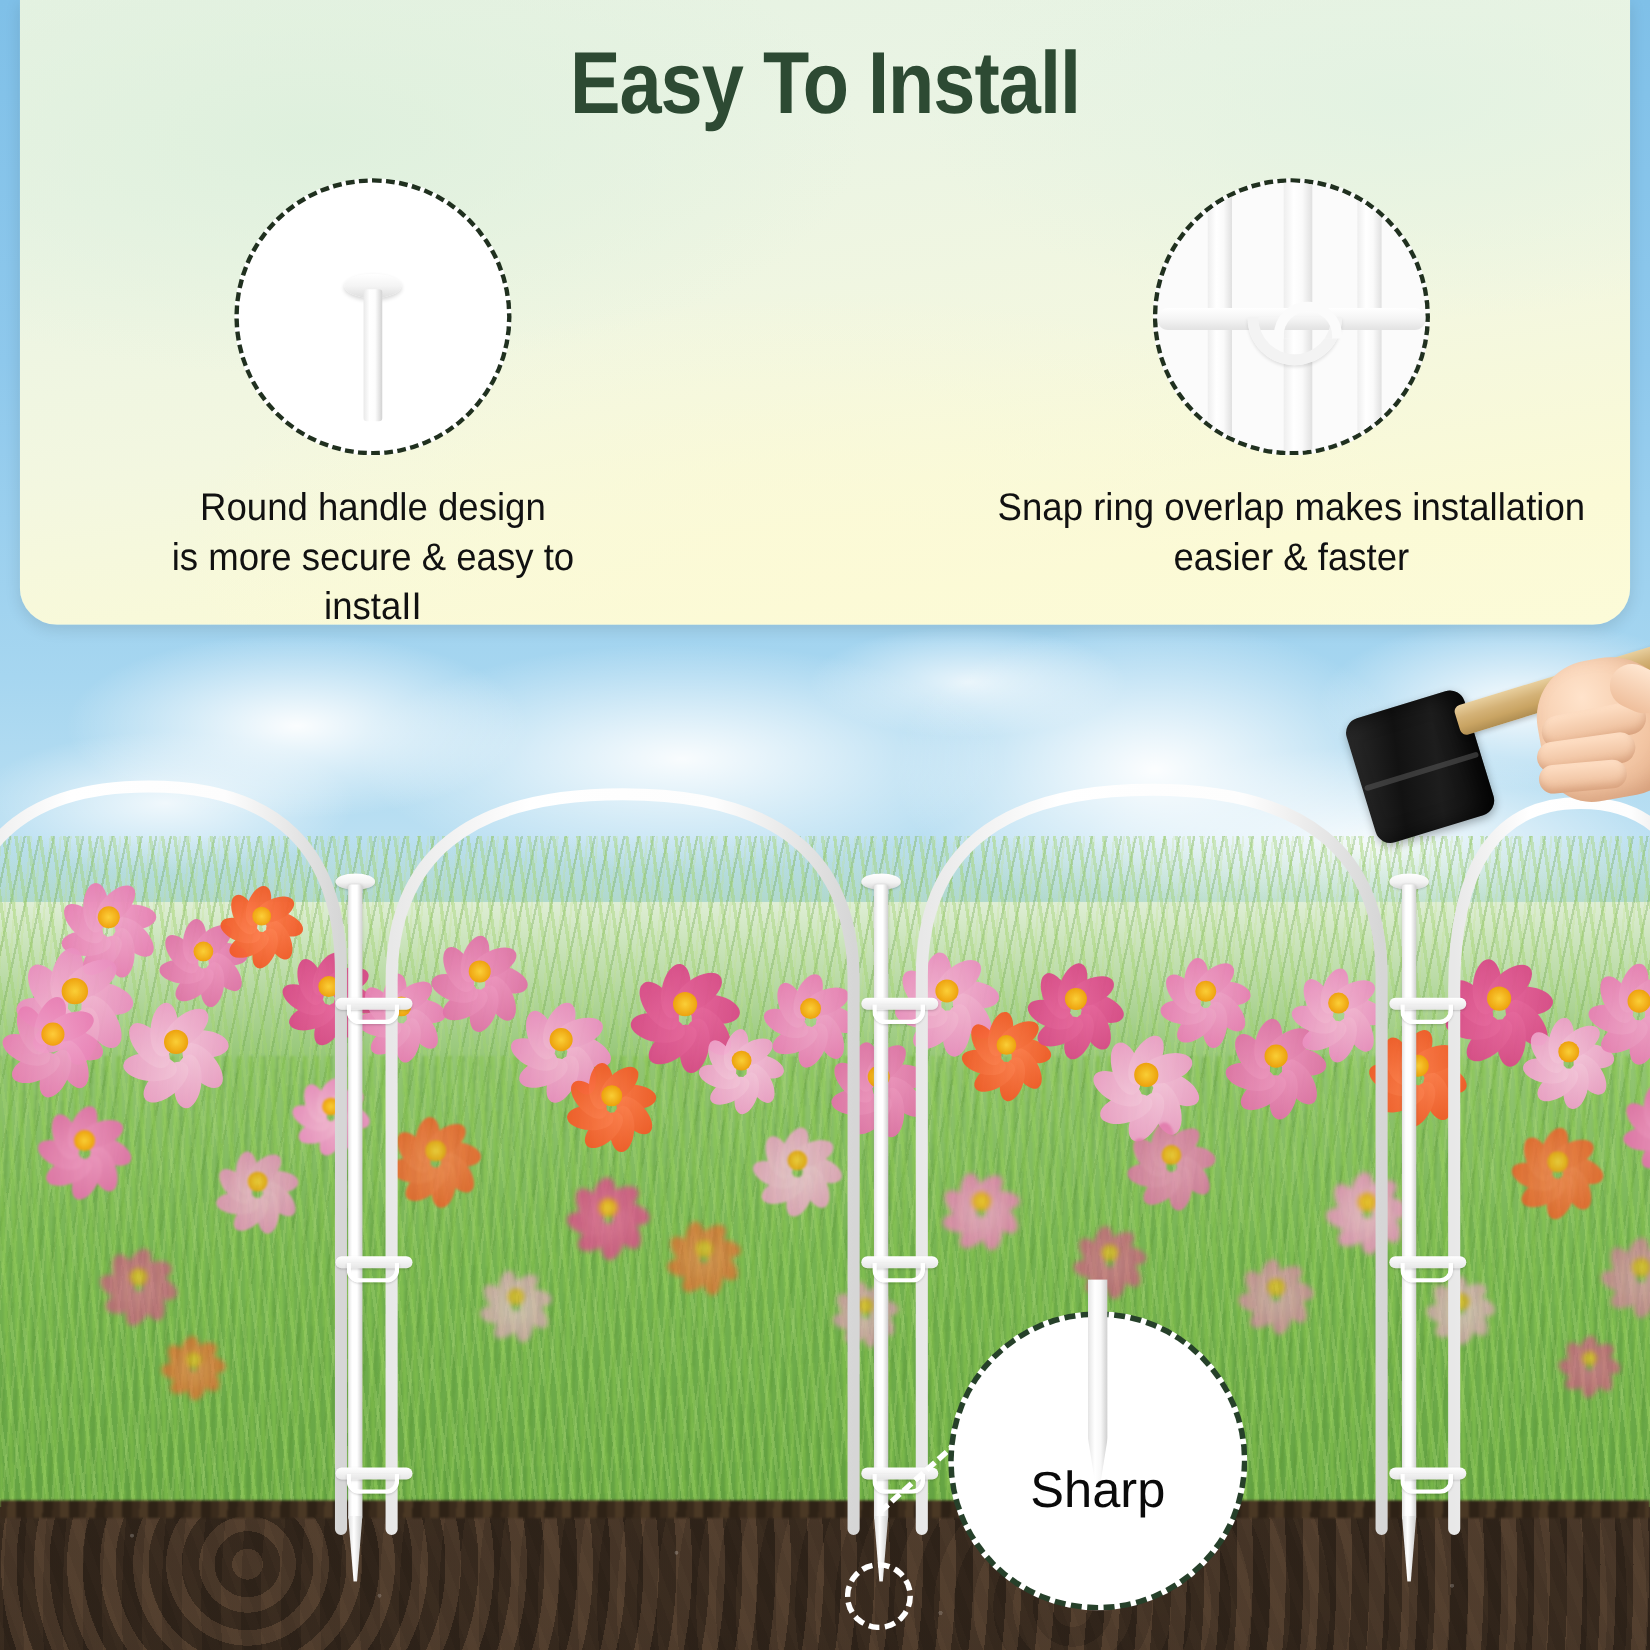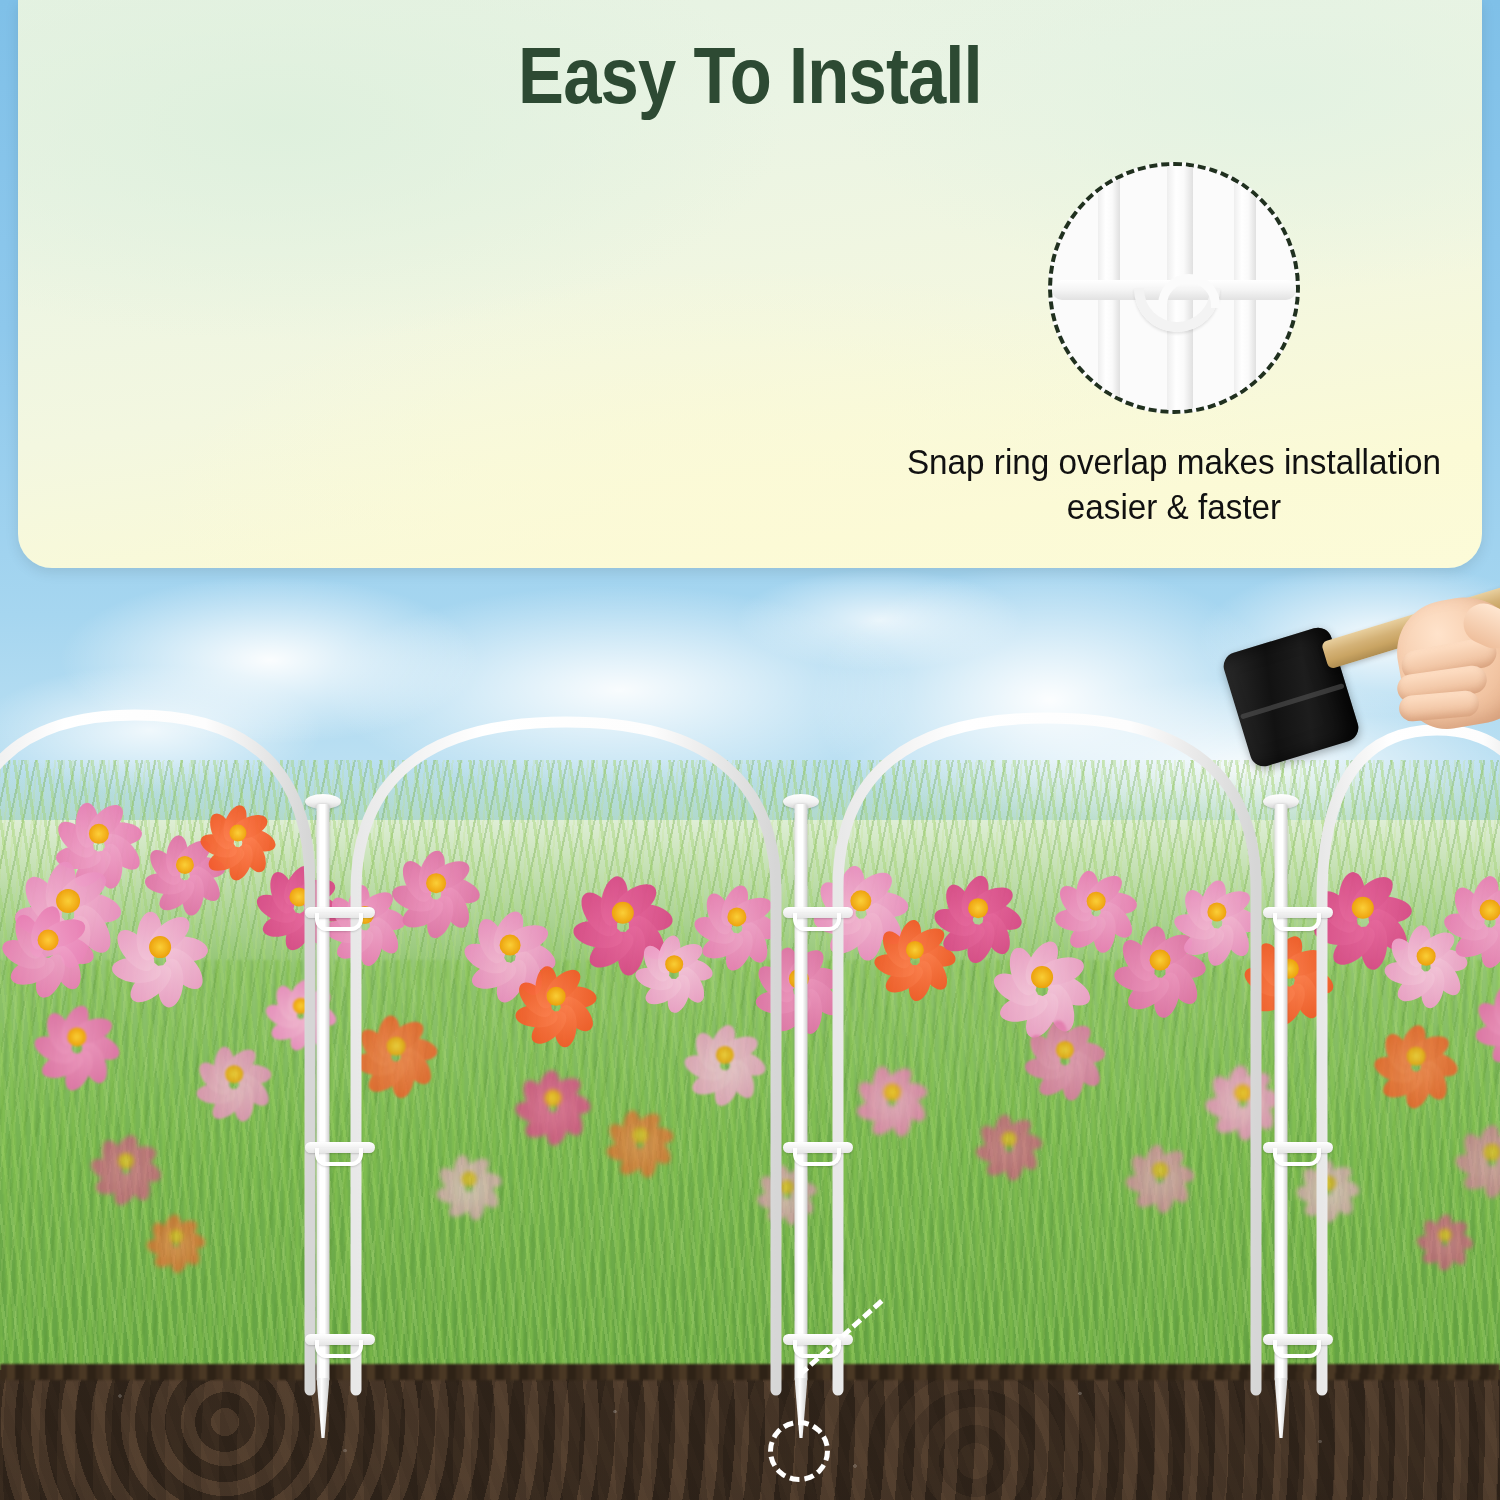--- a/index.html
+++ b/index.html
@@ -917,24 +917,40 @@
       <div class="palm"></div>
       <div class="fng f1"></div>
       <div class="fng f2"></div>
       <div class="fng f3"></div>
       <div class="thumb"></div>
     </div>
   </div>
 
   <div class="dashline"></div>
   <div class="minicirc"></div>
+  <div class="sharp">
+    <div class="spike"></div>
+    <div class="lbl">Sharp</div>
+  </div>
 
   <div class="header">
     <div class="title">Easy To Install</div>
 
+    <div class="feature left">
+      <div class="circ">
+        <div class="hstake">
+          <div class="cap2"></div>
+          <div class="sh2"></div>
+        </div>
+      </div>
+      <div class="caption">
+        <div>Round handle design</div>
+        <div>is more secure &amp; easy to instaII</div>
+      </div>
+    </div>
 
     <div class="feature right">
       <div class="circ r2">
         <div class="mesh">
           <div class="vbar v1"></div>
           <div class="vbar v2"></div>
           <div class="vbar v3"></div>
           <div class="hbar"></div>
           <div class="ring"></div>
           <div class="ring2"></div>

